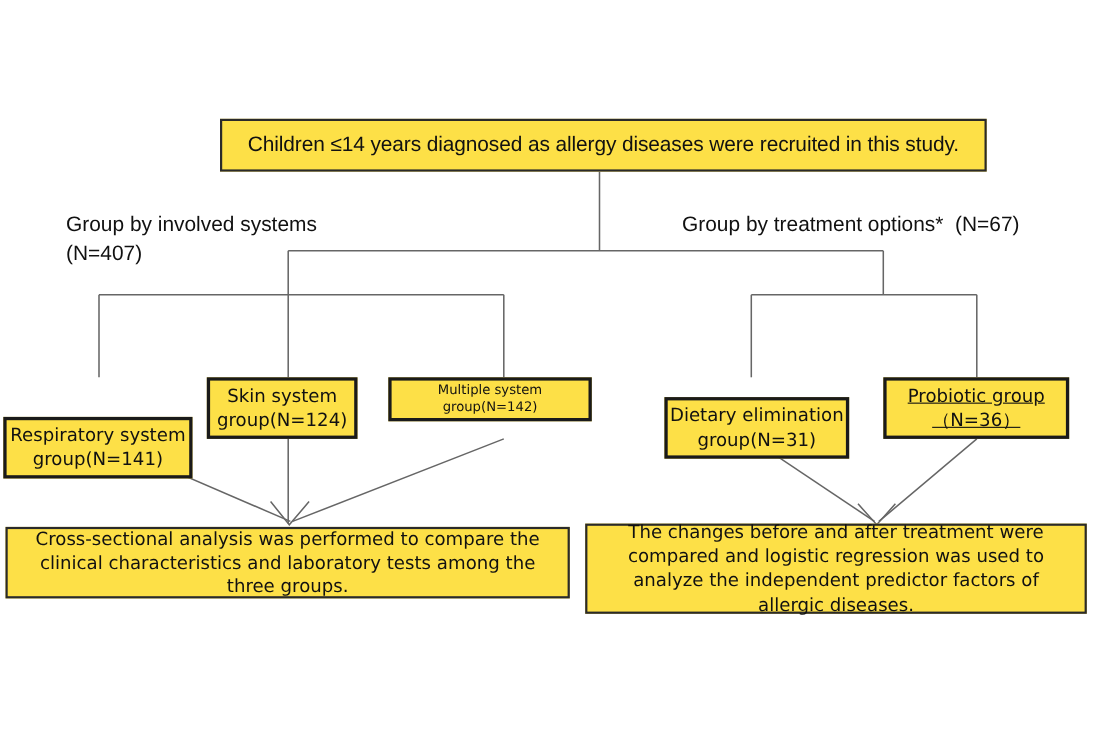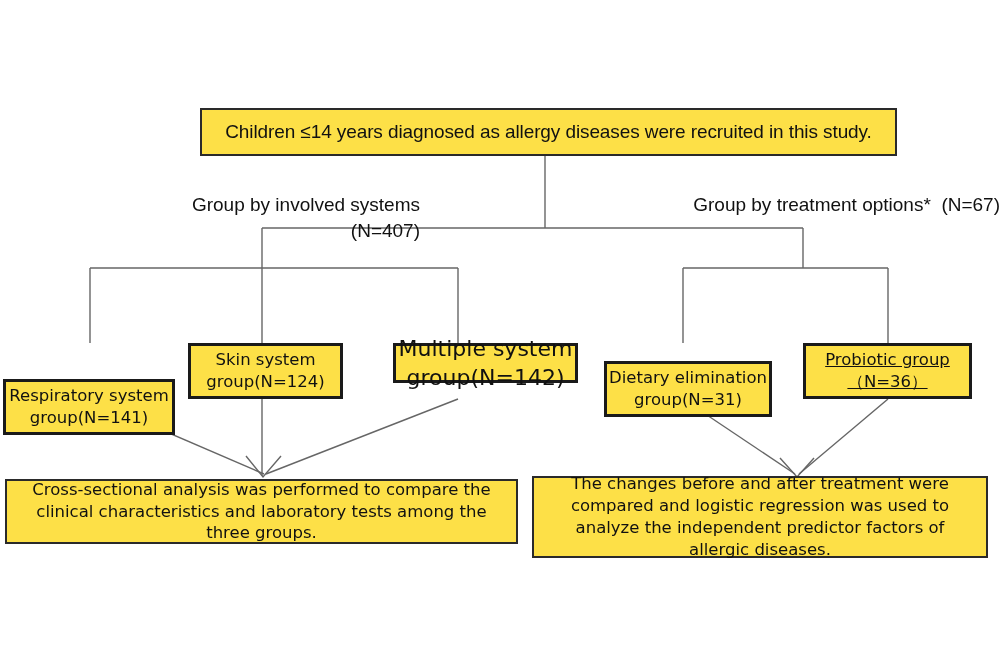--- a/index.html
+++ b/index.html
@@ -47,21 +47,21 @@
     font-family: "Liberation Sans", sans-serif;
   }
   .face-narrow {
     font-family: "DejaVu Sans", sans-serif;
   }
   .label-free {
     position: absolute;
     font-family: "Liberation Sans", sans-serif;
     color: #111111;
     white-space: pre;
-    text-align: right;
+    text-align: left;
   }
   #top-box {
     left: 200px;
     top: 108px;
     width: 697px;
     height: 48px;
     font-size: 19px;
     letter-spacing: -0.1px;
   }
   #label-left {
@@ -72,22 +72,22 @@
     line-height: 1.35;
   }
   #label-right {
     left: 620px;
     top: 192px;
     width: 380px;
     font-size: 19px;
     line-height: 1.35;
   }
   #box-resp  { left: 3px;   top: 343px; width: 172px; height: 56px; font-size: 16.5px; margin-top: 36px; }
-  #box-skin  { left: 188px; top: 343px; width: 155px; height: 56px; font-size: 16.5px; }
-  #box-multi { left: 353px; top: 343px; width: 185px; height: 40px; font-size: 22px; margin-left: 40px; }
+  #box-skin  { left: 188px; top: 343px; width: 137px; height: 56px; font-size: 16.5px; }
+  #box-multi { left: 353px; top: 343px; width: 185px; height: 40px; font-size: 12px; }
   #box-diet  { left: 604px; top: 343px; width: 168px; height: 56px; font-size: 16.5px; margin-top: 18px; }
   #box-prob  { left: 803px; top: 343px; width: 169px; height: 56px; font-size: 16.5px; text-decoration: underline; }
 
   #box-concl-left {
     left: 5px;
     top: 479px;
     width: 513px;
     height: 65px;
     font-size: 16.5px;
     padding: 12px 10px;

